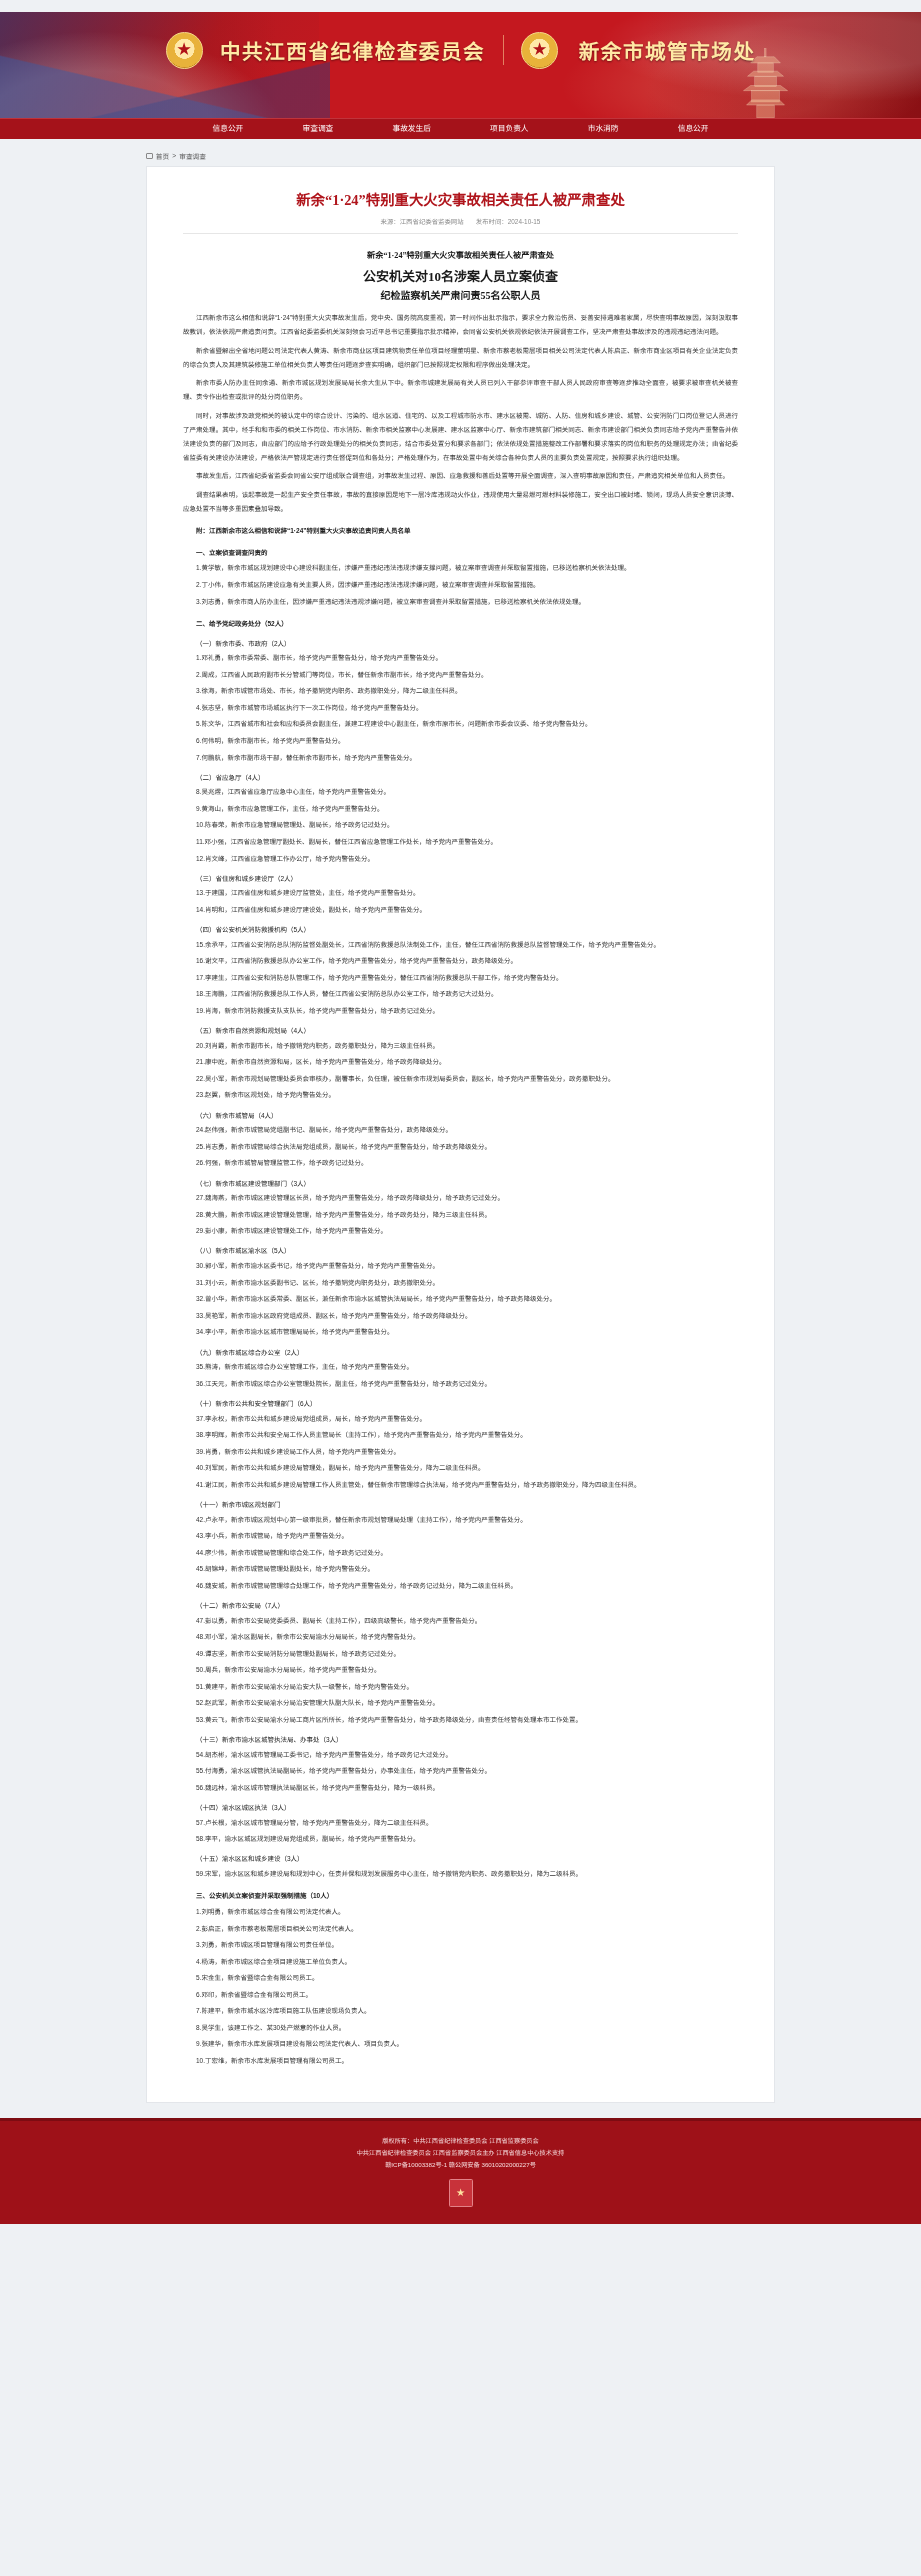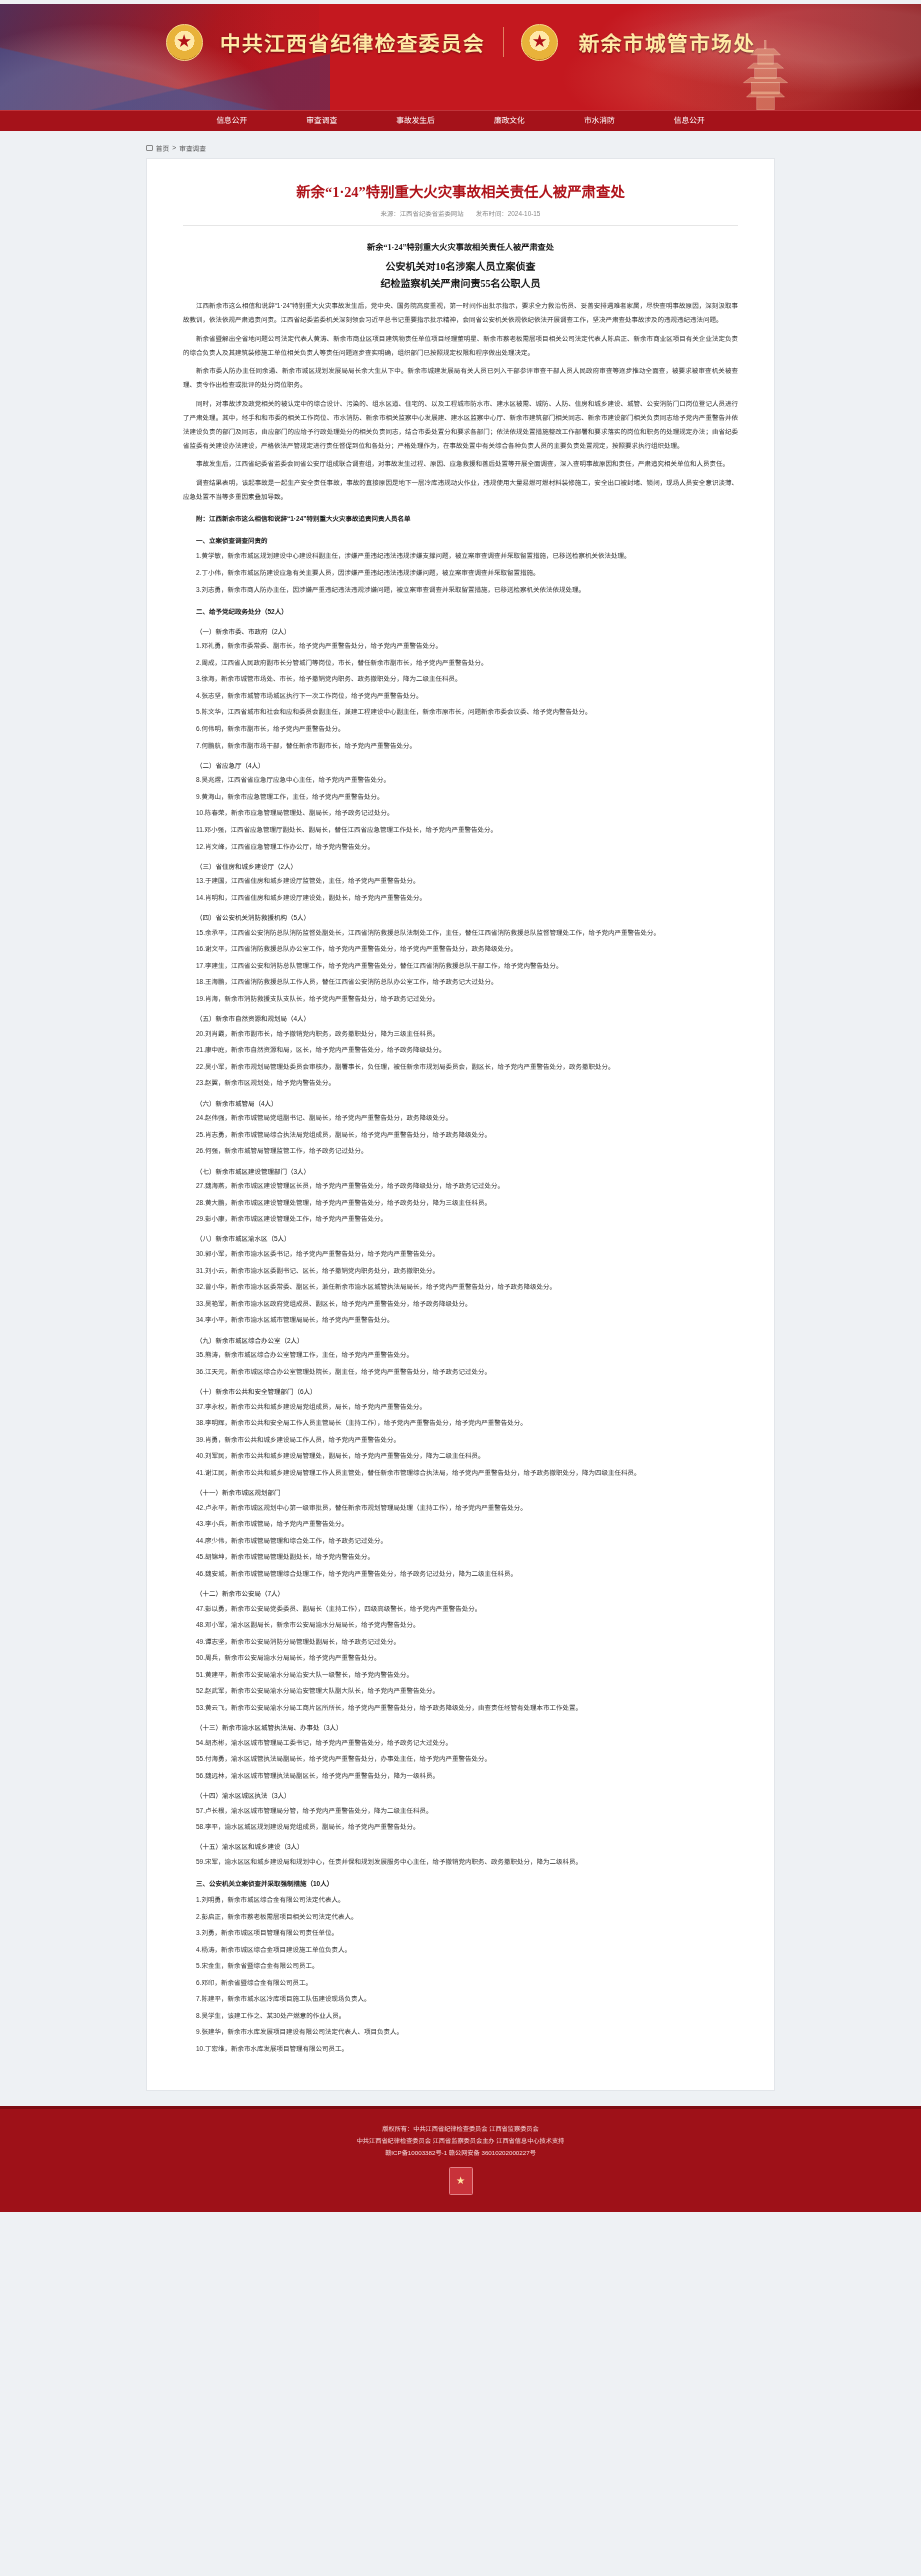--- a/index.html
+++ b/index.html
@@ -4,21 +4,21 @@
 <title>新余“1·24”特别重大火灾事故相关责任人被严肃查处</title>
 <style>
   * { box-sizing: border-box; }
   html, body { margin:0; padding:0; }
   body {
     width: 921px;
     background: #eef1f4;
     font-family: "Liberation Sans", "DejaVu Sans", sans-serif;
     color: #222;
   }
-  .page { width:921px; margin:4px auto; background:#eef1f4; }
+  .page { width:921px; margin:12px auto; background:#eef1f4; }
 
   
   .banner {
     position: relative;
     height: 106px;
     background: linear-gradient(90deg,#8a1014 0%, #a3131a 12%, #c4181f 30%, #c4181f 70%, #a3131a 88%, #8a1014 100%);
     overflow: hidden;
   }
   .banner .mountains {
     position:absolute; left:0; top:0; width:319px; height:106px;
@@ -99,21 +99,21 @@
     text-align:center; font-size:6.4px; color:#8a8a8a;
     border-bottom:0.5px solid #e6e6e6; padding-bottom:7.2px; margin-bottom:13.4px;
   }
   .meta span { margin:0 5.2px; }
 
   .sub-head {
     text-align:center; font-weight:bold; color:#1a1a1a;
     font-family:"Liberation Serif","DejaVu Serif",serif;
   }
   .sub-head.l1 { font-size:8.2px; margin:1px 0 6.2px; }
-  .sub-head.l2 { font-size:10px; margin:5.2px 0 2.1px; }
+  .sub-head.l2 { font-size:13px; margin:5.2px 0 2.1px; }
   .sub-head.l3 { font-size:10px; margin:2.1px 0 9.3px; }
 
   .body-text p {
     font-size:6.5px; line-height:2.15; color:#333; margin:0 0 4.6px;
     text-align:justify; text-indent:2em;
   }
   .sec-title {
     font-size:6.5px; line-height:2.1; margin:8.2px 0 2.1px; text-indent:2em;
     font-weight:bold; color:#222;
   }
@@ -171,21 +171,21 @@
       <div class="banner-sep"></div>
       <div class="emblem"></div>
       <div class="banner-title second">新余市城管市场处</div>
     </div>
   </div>
 
   <div class="navbar">
     <div class="nav-item">信息公开</div>
     <div class="nav-item">审查调查</div>
     <div class="nav-item">事故发生后</div>
-    <div class="nav-item">廉政文化</div>
+    <div class="nav-item">项目负责人</div>
     <div class="nav-item">市水消防</div>
     <div class="nav-item">信息公开</div>
   </div>
 
   <div class="crumb-wrap">
     <div class="crumb">
       <span class="home-ic"></span>
       <a href="#">首页</a>
       <span>&gt;</span>
       <a href="#">审查调查</a>

